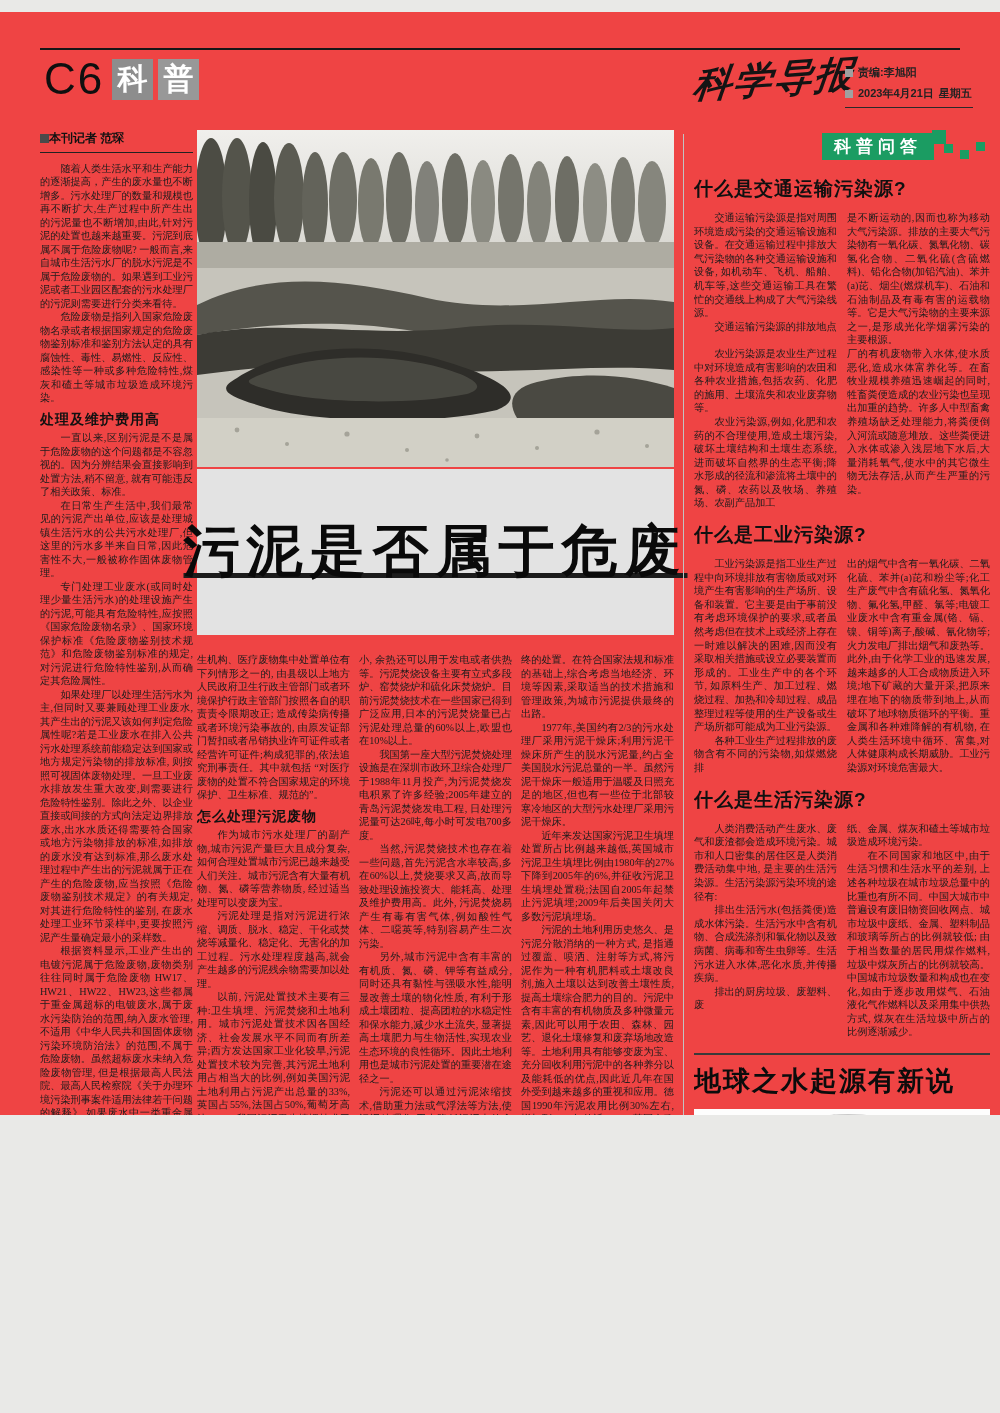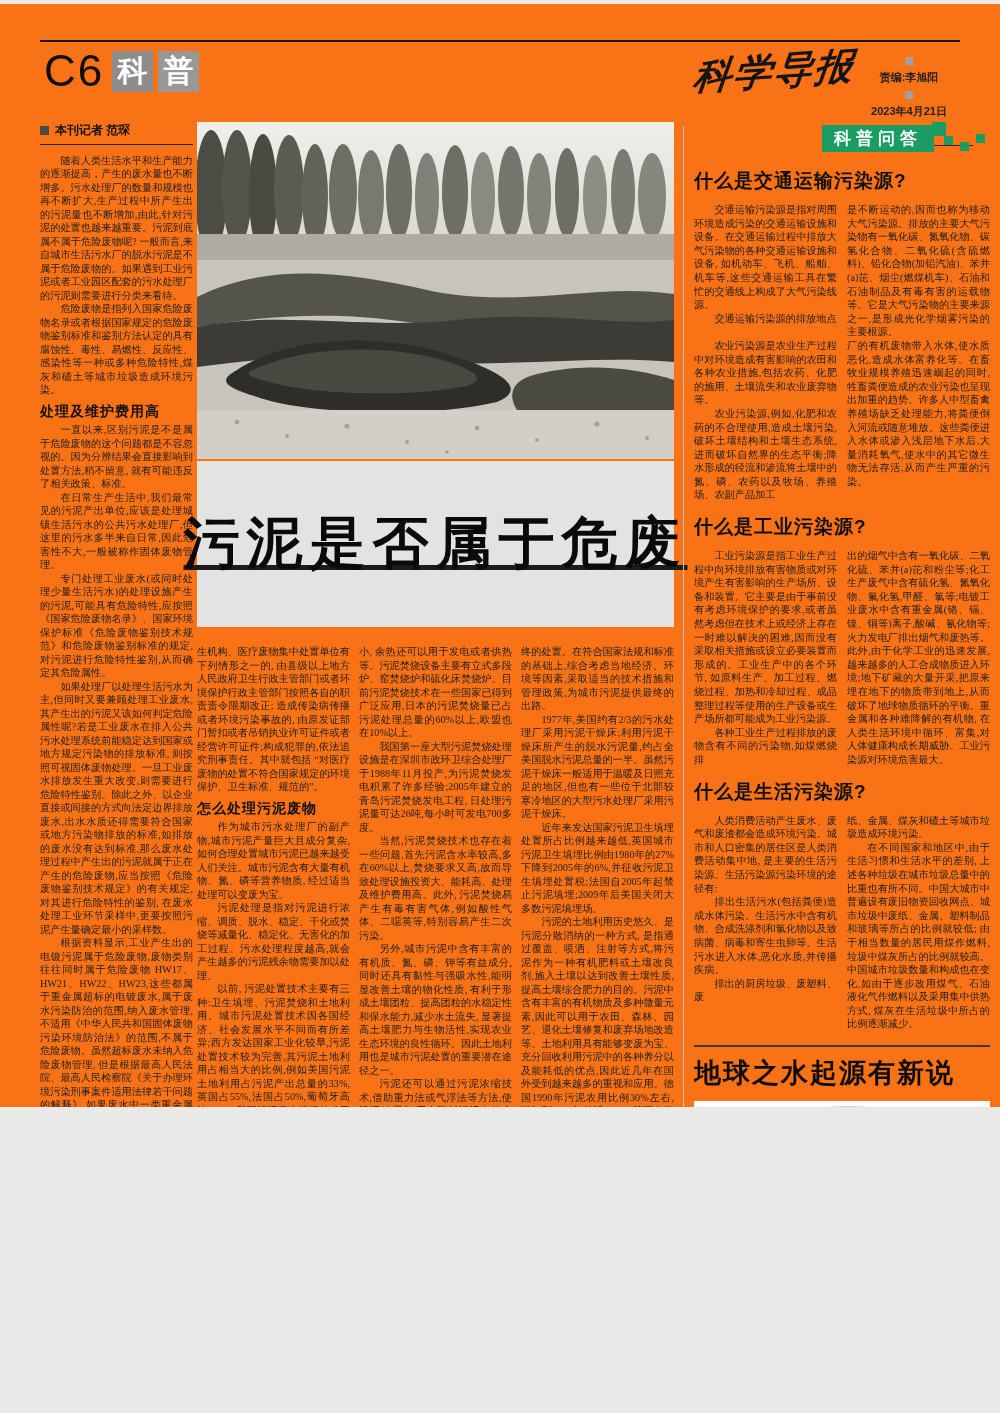--- a/index.html
+++ b/index.html
@@ -1,47 +1,47 @@
 <!DOCTYPE html>
 <html><head>
 <meta charset="utf-8">
 <style>
   html,body{margin:0;padding:0;background:#e9e9e7;}
-  .page{position:relative;width:1000px;height:1103px;background:#f97316;
-        font-family:"Liberation Serif",serif;color:#1c1c1c;overflow:hidden;margin:4px auto;}
+  .page{position:relative;width:1000px;height:1103px;background:#ef4444;
+        font-family:"Liberation Serif",serif;color:#1c1c1c;overflow:hidden;margin:12px auto;}
 
   
   .top-rule{position:absolute;left:40px;right:40px;top:36px;height:2px;background:#161616;}
   .page-no{position:absolute;left:44px;top:42px;font-family:"Liberation Sans",sans-serif;
            font-size:44px;color:#0f0f0f;letter-spacing:2px;}
   .section-badge{position:absolute;left:112px;top:47px;display:flex;gap:5px;}
   .badge-box{width:41px;height:41px;background:#8d8d8d;color:#fff;font-weight:bold;font-size:30px;
              display:flex;align-items:center;justify-content:center;font-family:"Liberation Sans",sans-serif;}
   .badge-box.b2{background:#989898;}
   .masthead{position:absolute;left:694px;top:42px;font-size:38px;font-weight:bold;font-style:italic;
             transform:skewX(-10deg) rotate(-4deg);color:#141414;letter-spacing:2px;}
   .pub-info{position:absolute;left:845px;top:53px;width:128px;
             font-family:"Liberation Sans",sans-serif;font-size:11px;font-weight:bold;color:#222;}
-  .pub-line{display:flex;align-items:center;gap:5px;margin-bottom:6px;flex-direction:column;}
+  .pub-line{display:flex;align-items:center;gap:5px;margin-bottom:6px;}
   .sq{width:8px;height:8px;background:#a0a0a0;flex:0 0 auto;}
   .pub-underline{height:1px;background:#2a2a2a;margin-top:3px;}
 
   
   .col{position:absolute;width:153px;font-size:10.2px;line-height:13.5px;
        text-align:justify;overflow:hidden;}
   .col1{left:40px;top:120px;height:1122px;}
   .col2{left:197px;top:641px;height:601px;}
   .col3{left:359px;top:641px;height:601px;}
   .col4{left:521px;top:641px;height:601px;}
   .col p{margin:0;text-indent:2em;}
   .col p.cont{text-indent:0;}
   .colhead{font-family:"Liberation Sans",sans-serif;font-size:14px;font-weight:bold;
            margin:8px 0 5px;letter-spacing:1px;color:#111;}
   .byline{font-family:"Liberation Sans",sans-serif;font-size:12px;font-weight:bold;
-          display:flex;align-items:center;gap:6px;color:#111;}
+          display:flex;align-items:center;color:#111;}
   .byline .sq{background:#4a4a4a;width:9px;height:9px;}
   .byline-rule{height:1px;background:#222;margin:6px 0 9px;}
   .col3-flow{height:580px;overflow:hidden;}
   .bottom-head{position:absolute;left:0;right:0;bottom:0;margin:0;}
 
   
   .photo{position:absolute;left:197px;top:118px;width:477px;height:337px;overflow:hidden;}
   .photo svg{display:block;}
   .headline-box{position:absolute;left:197px;top:457px;width:477px;height:166px;background:#e3e3e3;
                 display:flex;align-items:center;justify-content:center;text-decoration:underline;}

